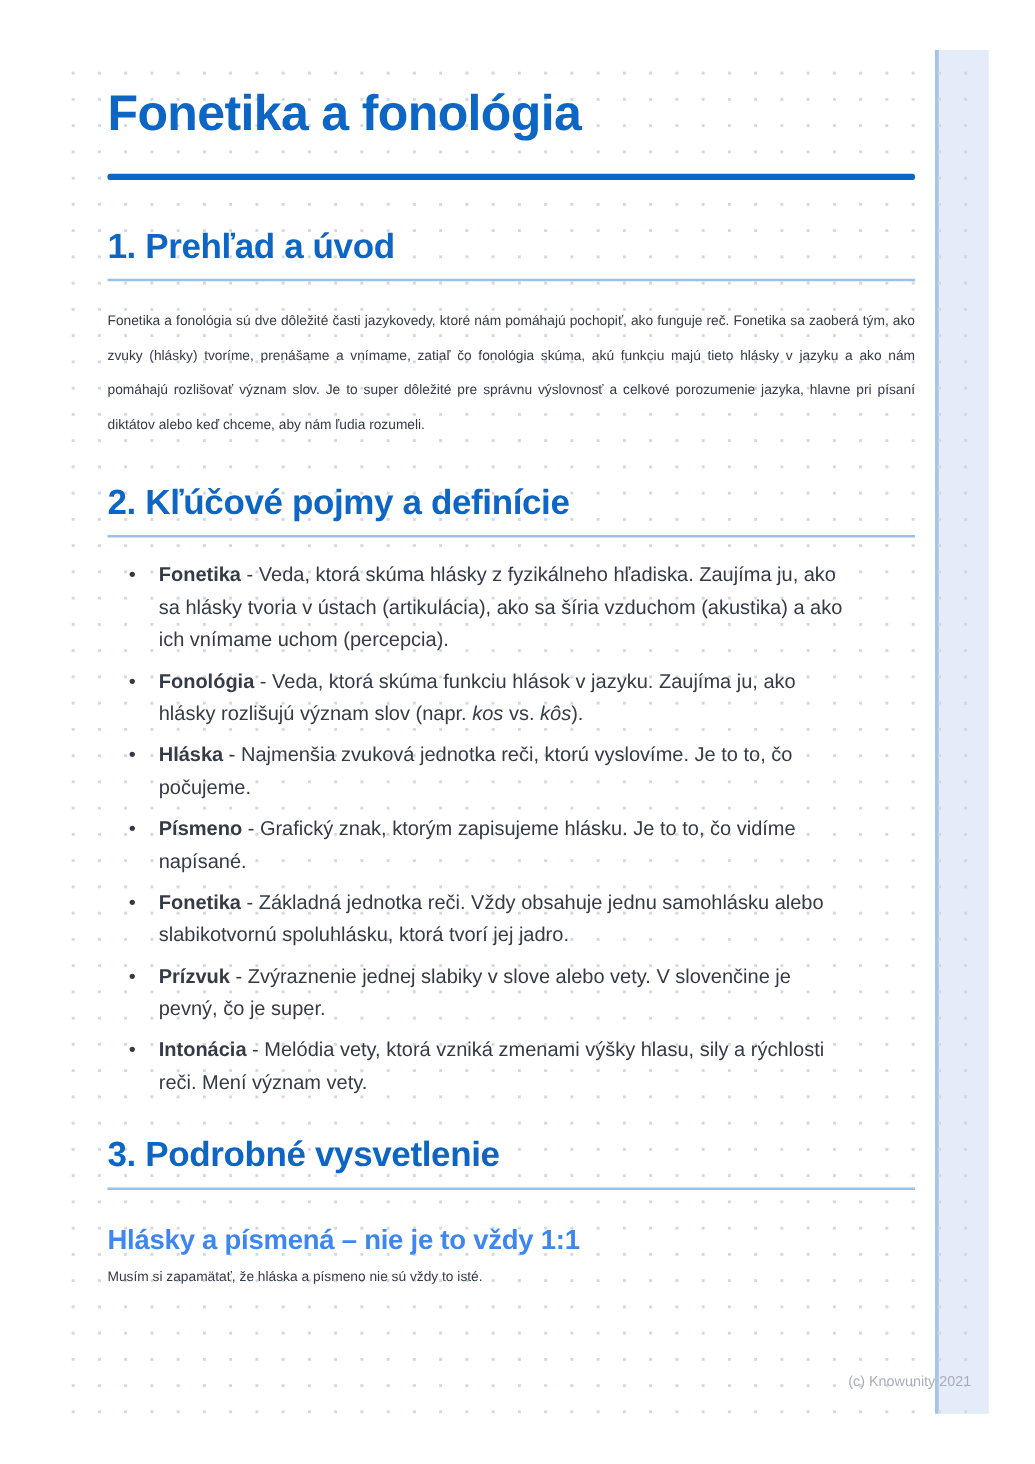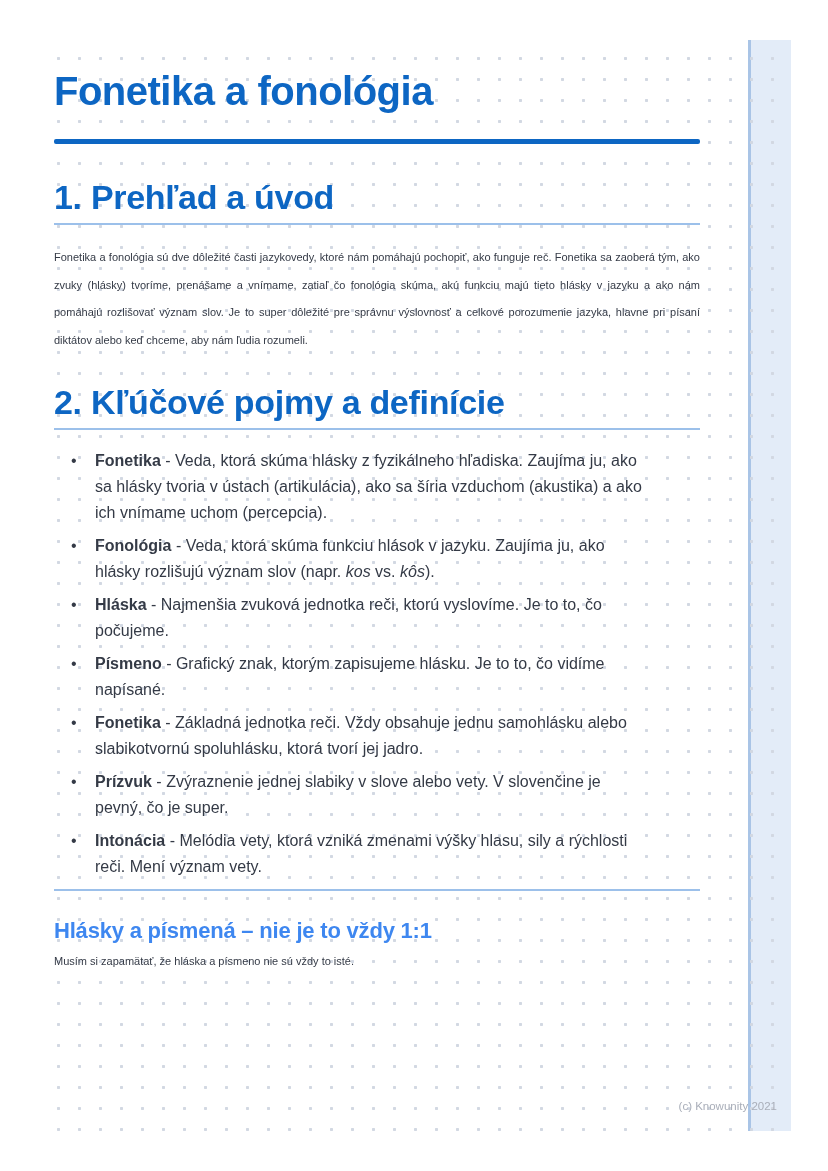--- a/index.html
+++ b/index.html
@@ -23,28 +23,28 @@
     background:var(--band-fill);
     border-left:3px solid var(--band-edge);
     box-sizing:border-box;z-index:0;
   }
   .dots{
     position:absolute;left:40px;top:40px;width:751px;height:1091px;
     background-image:radial-gradient(circle, var(--dot) 1.4px, rgba(0,0,0,0) 1.5px);
     background-size:21px 21px;background-position:8px 8px;
     pointer-events:none;z-index:1;
   }
-  .content{position:absolute;left:54px;top:0;width:646px;z-index:2;}
+  .content{position:absolute;left:86px;top:0;width:646px;z-index:2;}
   h1.title{
     margin:66px 0 0 0;font-size:40px;line-height:50px;font-weight:bold;
     color:var(--accent-heading);letter-spacing:-0.5px;
   }
   .title-rule{height:5px;background:var(--accent-heading);margin-top:23px;border-radius:2px;}
   h2.section{
-    font-size:34px;line-height:34px;font-weight:bold;
+    font-size:28px;line-height:34px;font-weight:bold;
     color:var(--accent-heading);letter-spacing:-0.3px;margin:0;
   }
   h2.s1{margin-top:36px;}
   h2.s2{margin-top:31px;}
   h2.s3{margin-top:27px;}
   .heading-underline{height:2px;background:var(--heading-underline);margin-top:9px;}
   p.lead{
     margin:19px 0 0;font-size:11px;line-height:27.5px;
     color:var(--body-text);text-align:justify;
   }
@@ -113,20 +113,21 @@
           <span class="body"><strong>Prízvuk</strong> - Zvýraznenie jednej slabiky v slove alebo vety. V slovenčine je pevný, čo je super.</span>
         </li>
         <li class="term">
           <span class="marker">•</span>
           <span class="body"><strong>Intonácia</strong> - Melódia vety, ktorá vzniká zmenami výšky hlasu, sily a rýchlosti reči. Mení význam vety.</span>
         </li>
       </ul>
   </section>
 
   <section>
+    <h2 class="section s3">3. Podrobné vysvetlenie</h2>
     <div class="heading-underline"></div>
     <h3 class="sub">Hlásky a písmená – nie je to vždy 1:1</h3>
     <p class="final">Musím si zapamätať, že hláska a písmeno nie sú vždy to isté.</p>
   </section>
 
 </div>
 
 <div class="footer">(c) Knowunity 2021</div>
 
 </body></html>

